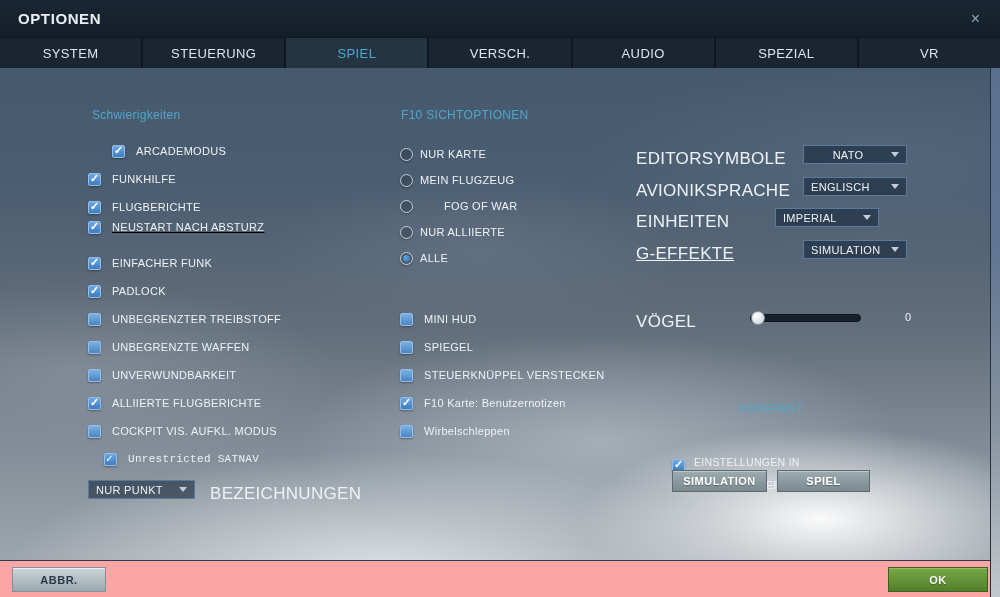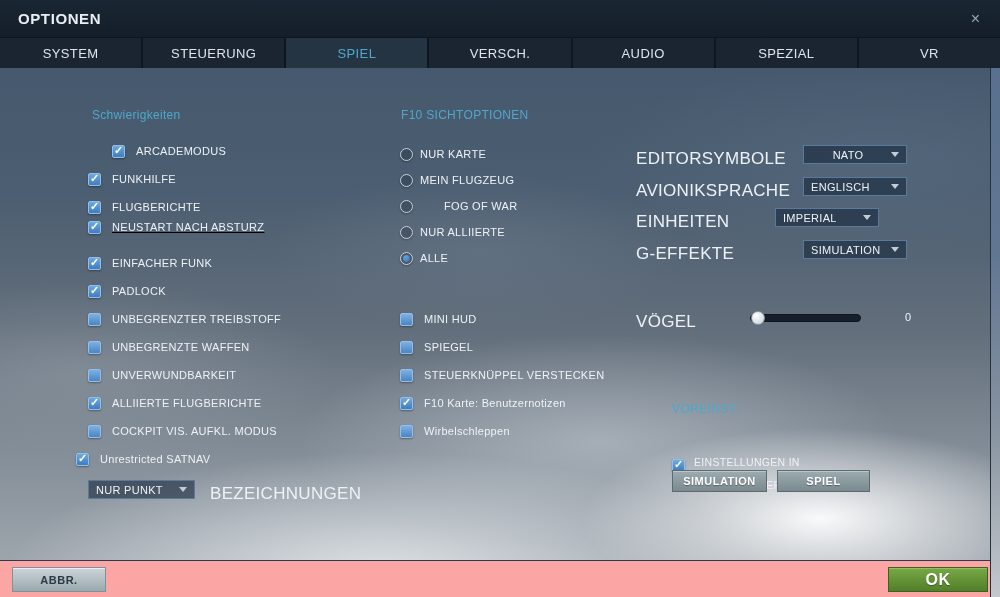--- a/index.html
+++ b/index.html
@@ -92,21 +92,21 @@
     background:#161f2b; border-radius:4px; border:1px solid #0e151e; cursor:pointer;
   }
   .slider-handle {
     position:absolute; top:-4px; width:14px; height:14px; border-radius:50%;
     background:radial-gradient(circle at 35% 30%, #ffffff, #c4ced5);
     border:1px solid #8a969f; cursor:grab;
   }
   .slider-value { position:absolute; left:893px; top:311px; width:18px; text-align:right; font-size:11px; color:#eef2f6; }
 
   
-  .presets-header { position:absolute; left:672px; top:402px; width:200px; text-align:left; font-size:12px; color:#4fa7cc; letter-spacing:0.4px; }
+  .presets-header { position:absolute; left:672px; top:402px; width:200px; text-align:center; font-size:12px; color:#4fa7cc; letter-spacing:0.4px;font-style:italic; }
   .presets-check { position:absolute; left:672px; top:411px; display:flex; cursor:pointer;margin-top:46px; }
   .presets-check .cb { margin-right:9px; margin-top:2px; }
   .presets-check .two-line { font-size:10.5px; color:#eef2f6; letter-spacing:0.3px; line-height:11.5px; }
 
   .btn-preset {
     position:absolute; top:470px; height:22px; border:1px solid #5c6b70;
     background:linear-gradient(180deg,#9cabb0,#7b8a8f);
     box-shadow:inset 0 1px 0 #bcc7ca;
     color:#ffffff; font-weight:bold; font-size:11px; letter-spacing:0.5px;
     text-shadow:0 1px 1px rgba(0,0,0,0.35); cursor:pointer;
@@ -122,21 +122,21 @@
     position:absolute; left:12px; top:6px; width:94px; height:25px;
     background:linear-gradient(180deg,#ccd5d9,#9aa8ae);
     border:1px solid #7e929e; box-shadow:inset 0 1px 0 #e9eff1;
     color:#2a3a46; font-weight:bold; font-size:11px; letter-spacing:0.5px; cursor:pointer;
     font-family:"Liberation Sans", sans-serif;
   }
   .btn-ok {
     position:absolute; left:888px; top:6px; width:100px; height:25px;
     background:linear-gradient(180deg,#77a945,#527e2a);
     border:1px solid #3d6120; box-shadow:inset 0 1px 0 #93bd66;
-    color:#ffffff; font-weight:bold; font-size:16px; letter-spacing:0.5px;
+    color:#ffffff; font-weight:bold; font-size:11px; letter-spacing:0.5px;
     text-shadow:0 1px 1px rgba(0,0,0,0.35); cursor:pointer;
     font-family:"Liberation Sans", sans-serif;
   }
 
   
   .col { position:absolute; top:0; left:0; width:800px; height:597px; pointer-events:none; }
   .col > * { pointer-events:auto; }
 </style>
 </head>
 <body>
@@ -213,21 +213,21 @@
     <span class="lbl">UNVERWUNDBARKEIT</span>
   </div>
         <div class="row" style="left: 88px; top: 396px;">
     <span class="cb checked"></span>
     <span class="lbl">ALLIIERTE FLUGBERICHTE</span>
   </div>
         <div class="row" style="left: 88px; top: 424px;">
     <span class="cb"></span>
     <span class="lbl">COCKPIT VIS. AUFKL. MODUS</span>
   </div>
-        <div class="row" style="left: 76px; top: 452px;">
+        <div class="row" style="left: 104px; top: 452px; font-family: Liberation Mono, monospace;">
     <span class="cb checked"></span>
     <span class="lbl">Unrestricted SATNAV</span>
   </div>
       </div>
     <div class="dd" style="left:88px; top:480px; width:107px;">
       <span class="dd-value">NUR PUNKT</span>
       <span class="dd-arrow"></span>
     </div>
     <span class="dd-label" style="left:210px; top:484px;">BEZEICHNUNGEN</span>
   </div>
@@ -297,21 +297,21 @@
     </div>
   </div>
         <div>
     <span class="dd-label" style="left: 636px; top: 212px;">EINHEITEN</span>
     <div class="dd" style="width: 104px; left: 775px; top: 208px; gap: 9px;">
       <span class="dd-value">IMPERIAL</span>
       <span class="dd-arrow"></span>
     </div>
   </div>
         <div>
-    <span class="dd-label" style="left: 636px; top: 244px;">G-EFFEKTE</span>
+    <span class="dd-label" style="left: 636px; top: 244px; text-decoration: underline;">G-EFFEKTE</span>
     <div class="dd" style="width: 104px; left: 803px; top: 240px;">
       <span class="dd-value">SIMULATION</span>
       <span class="dd-arrow"></span>
     </div>
   </div>
       </div>
     <span class="dd-label" style="left:636px; top:312px;">VÖGEL</span>
     <div class="slider-track">
       <div class="slider-handle" id="slider-handle" style="left: 0px;"></div>
     </div>

